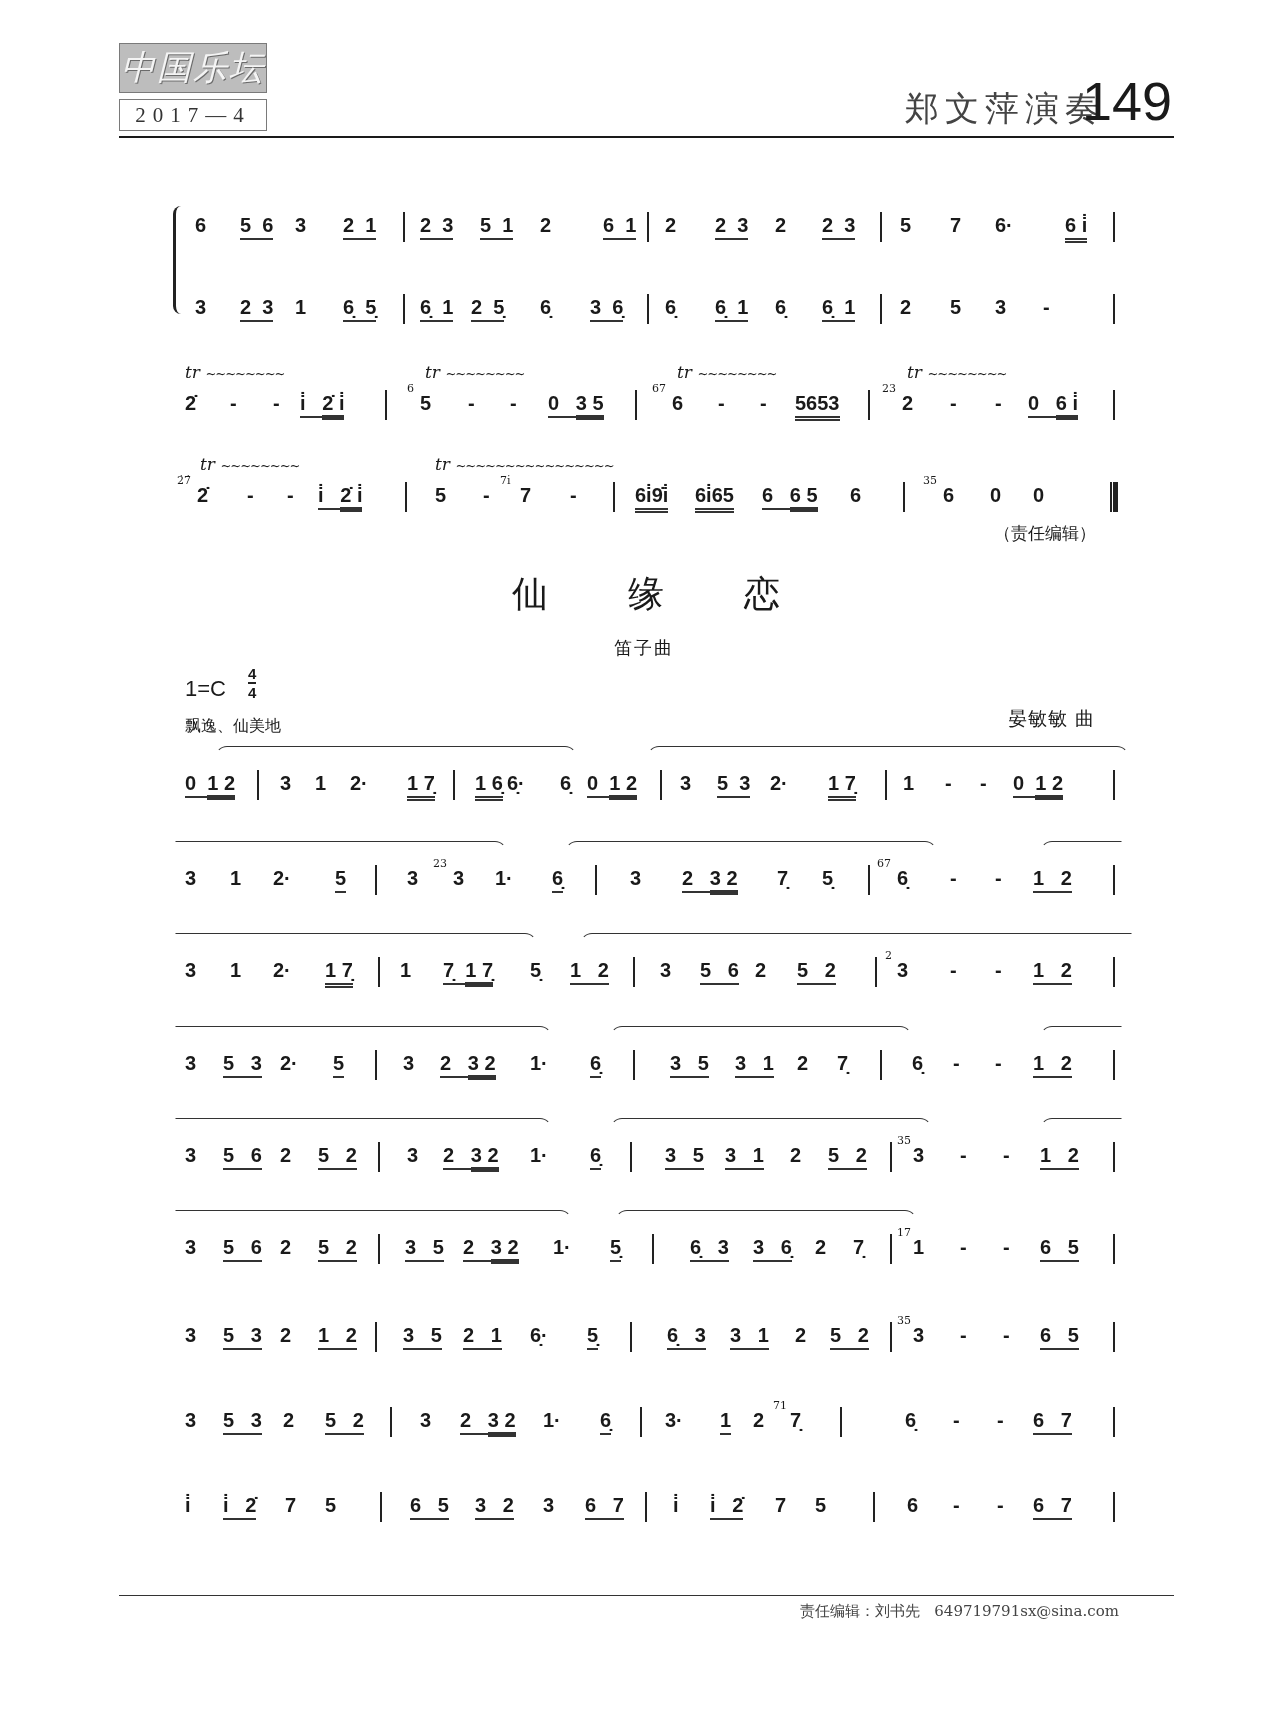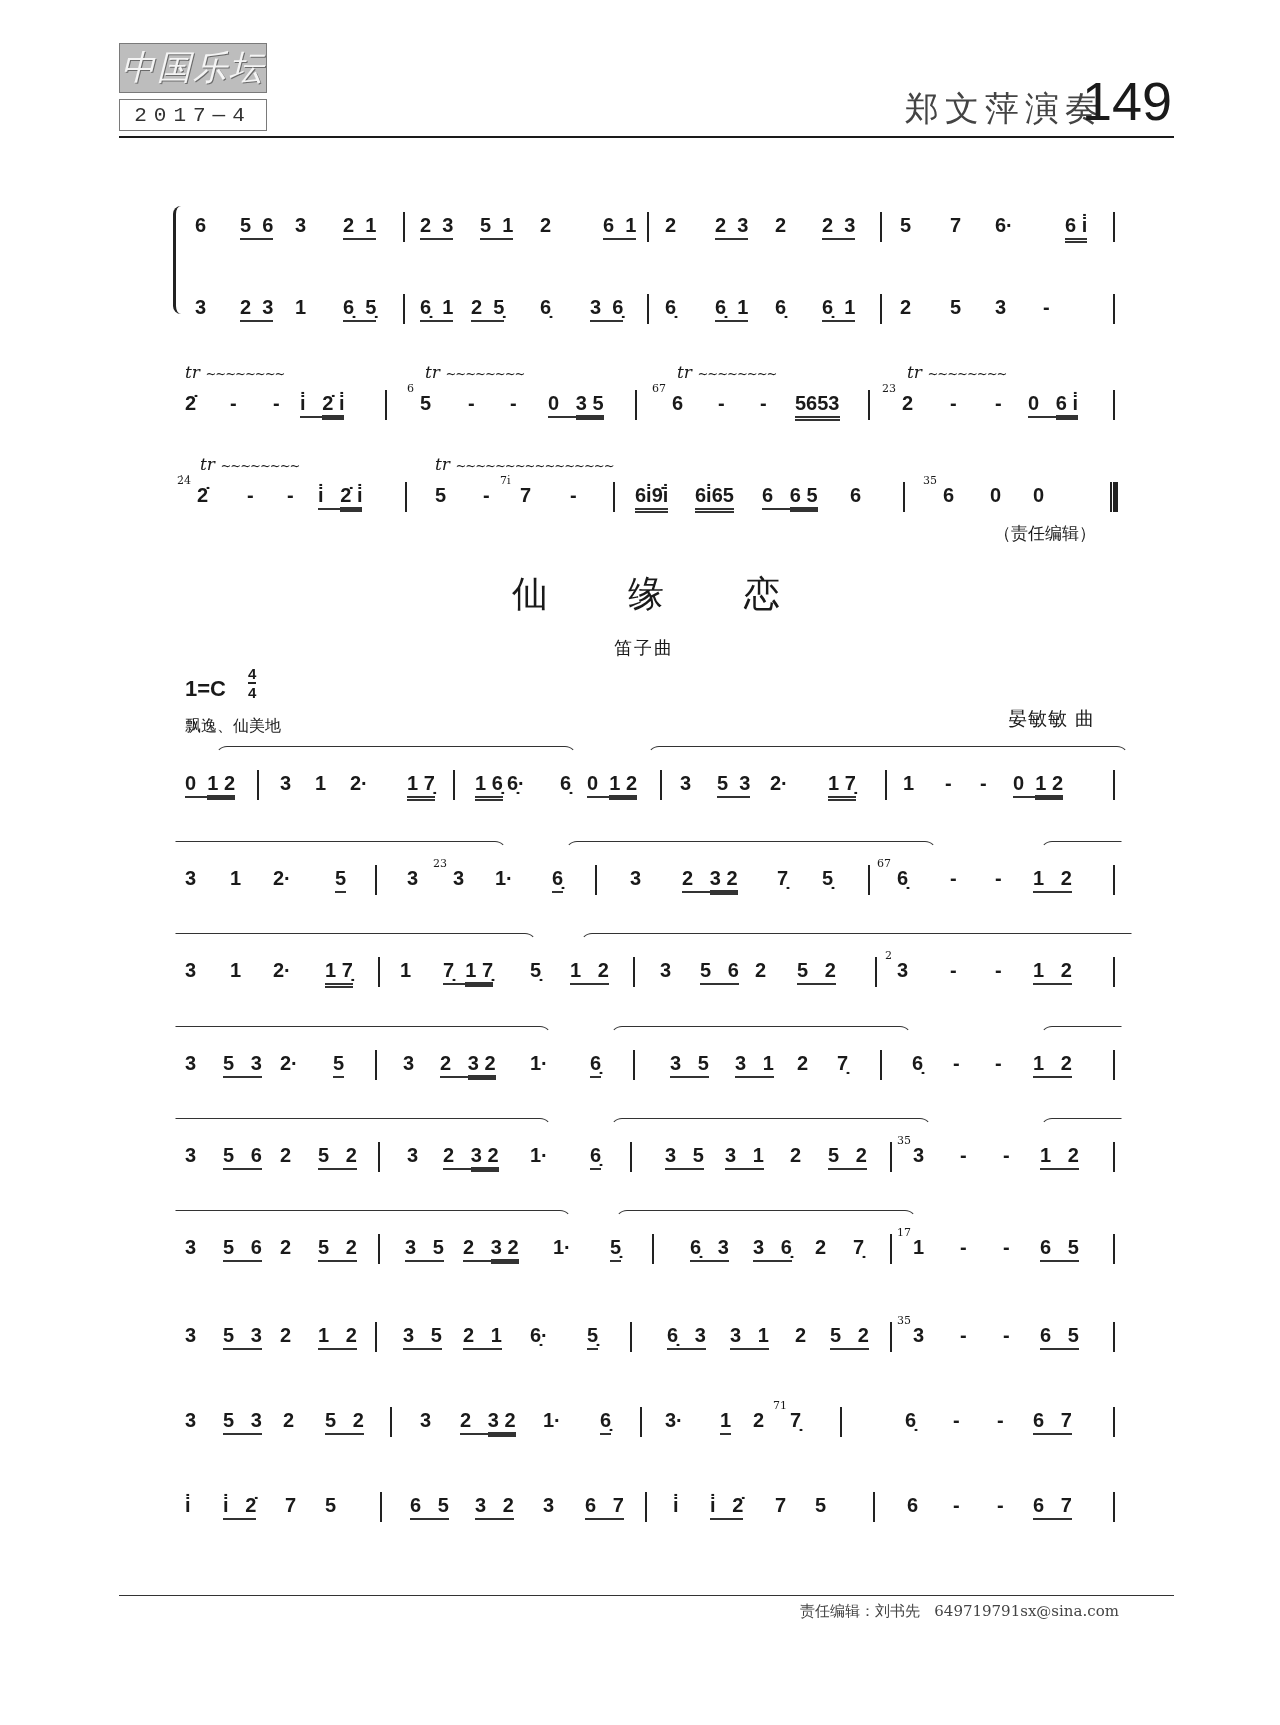--- a/index.html
+++ b/index.html
@@ -8,21 +8,21 @@
 
   
   .logo-box { position: absolute; left: 119px; top: 43px; width: 148px; height: 50px;
               background: #bdbdbd; border: 1px solid #7a7a7a; box-sizing: border-box;
               display: flex; align-items: center; justify-content: center; }
   .logo-text { font-family: "DejaVu Serif", serif; font-size: 34px; color: #f4f4f4;
                letter-spacing: 2px; text-shadow: 1px 1px 0 #6b6b6b; font-style: italic; }
   .issue-box { position: absolute; left: 119px; top: 99px; width: 148px; height: 32px;
                border: 1px solid #7a7a7a; box-sizing: border-box;
                display: flex; align-items: center; justify-content: center; }
-  .issue-text { font-family: Liberation Mono, monospace; font-size: 21px; letter-spacing: 7px; color: #333; }
+  .issue-text { font-family: Liberation Serif, serif; font-size: 21px; letter-spacing: 7px; color: #333; }
   .section-title { position: absolute; left: 905px; top: 86px; font-family: "DejaVu Serif", serif;
                    font-size: 34px; color: #444; letter-spacing: 6px; }
   .page-num { position: absolute; left: 1082px; top: 70px; font-size: 54px; font-weight: normal; color: #1a1a1a; }
   .header-rule { position: absolute; left: 119px; top: 136px; width: 1055px; height: 2px; background: #1a1a1a; }
 
   
   .line { position: absolute; left: 185px; width: 935px; height: 40px; }
   .line .bar { position: absolute; top: 2px; width: 2px; height: 30px; background: #222; }
   .line .dbl { position: absolute; top: 2px; width: 8px; height: 30px;
                border-left: 2px solid #222; border-right: 5px solid #222; box-sizing: border-box; }
@@ -33,21 +33,21 @@
   .tr { position: absolute; top: -26px; font-family: "DejaVu Serif", serif; font-style: italic; font-size: 17px; white-space: nowrap; }
   .tr .wave { font-style: normal; font-size: 13px; letter-spacing: -1px; }
   .slur { position: absolute; top: -22px; height: 12px; border-top: 1.5px solid #333;
           border-radius: 12px 12px 0 0; border-left: 1.5px solid transparent; border-right: 1.5px solid transparent; }
   .brace { position: absolute; left: 173px; top: 206px; width: 8px; height: 108px;
            border-left: 3px solid #222; border-radius: 8px 0 0 8px; }
 
   .performer { position: absolute; left: 994px; top: 522px; font-size: 17px; font-family: "DejaVu Serif", serif; }
   .title { position: absolute; left: 512px; top: 570px; font-size: 36px; font-family: "DejaVu Serif", serif; letter-spacing: 80px; }
   .subtitle { position: absolute; left: 614px; top: 636px; font-size: 18px; font-family: "DejaVu Serif", serif; letter-spacing: 2px; }
-  .key { position: absolute; left: 185px; top: 676px; font-size: 22px; font-weight: bold; }
+  .key { position: absolute; left: 185px; top: 676px; font-size: 22px; font-weight: normal; }
   .timesig { position: absolute; left: 248px; top: 665px; font-size: 15px; font-weight: bold; line-height: 17px; text-align: center; }
   .timesig .frac { border-top: 2px solid #222; }
   .tempo { position: absolute; left: 185px; top: 716px; font-size: 16px; }
   .composer { position: absolute; left: 1008px; top: 706px; font-size: 19px; font-family: "DejaVu Serif", serif; letter-spacing: 1px; }
 
   .footer-rule { position: absolute; left: 119px; top: 1595px; width: 1055px; height: 1px; background: #333; }
   .footer { position: absolute; left: 800px; top: 1602px; font-size: 15px; font-family: "DejaVu Serif", serif; color: #444; }
 </style>
 </head>
 <body>
@@ -135,21 +135,21 @@
   <span class="grace" style="left:697px">23</span>
   <span class="tok" style="left:717px">2</span>
   <span class="tok" style="left:765px">-</span>
   <span class="tok" style="left:810px">-</span>
   <span class="tok ul1" style="left:843px">0&nbsp;&nbsp;&nbsp;<span class="ul2">6&nbsp;i̇</span></span>
   <span class="bar" style="left:928px"></span>
 </div>
 
 <div class="line" style="top:480px">
   <span class="tr" style="left:15px">tr <span class="wave">~~~~~~~~</span></span>
-  <span class="grace" style="left:-8px">2̇4̇</span>
+  <span class="grace" style="left:-8px">2̇7̇</span>
   <span class="tok" style="left:12px">2̇</span>
   <span class="tok" style="left:62px">-</span>
   <span class="tok" style="left:102px">-</span>
   <span class="tok ul1" style="left:133px">i̇&nbsp;&nbsp;&nbsp;<span class="ul2">2̇&nbsp;i̇</span></span>
   <span class="bar" style="left:220px"></span>
   <span class="tr" style="left:250px">tr <span class="wave">~~~~~~~~~~~~~~~~</span></span>
   <span class="tok" style="left:250px">5</span>
   <span class="tok" style="left:298px">-</span>
   <span class="grace" style="left:315px">7i̇</span>
   <span class="tok" style="left:335px">7</span>

